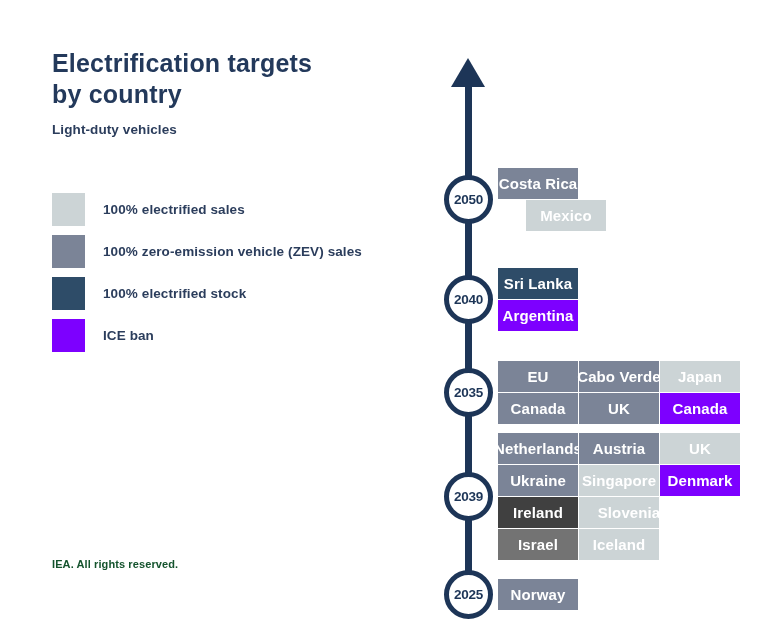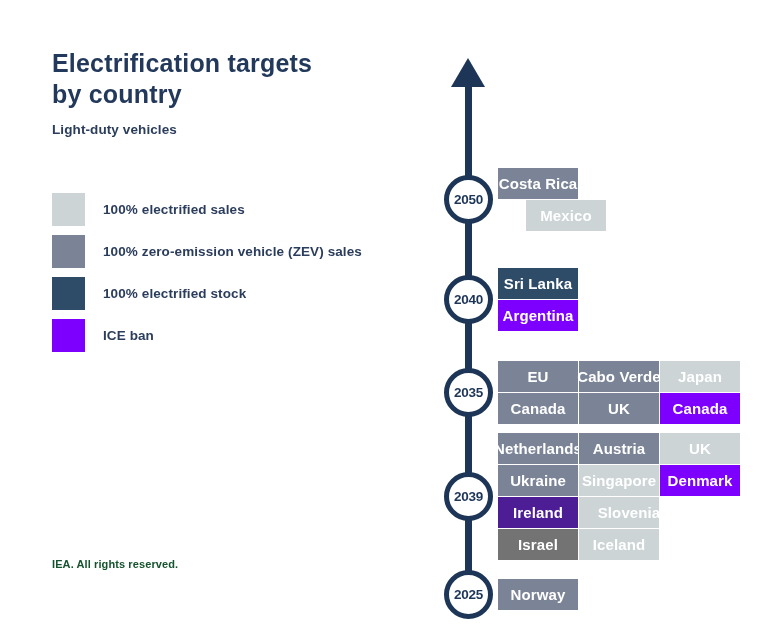--- a/index.html
+++ b/index.html
@@ -216,21 +216,21 @@
         <div class="cell" style="background: rgb(125, 0, 255);">Canada</div>
       </div>
     </div>
     <div class="year-node" style="top: 432px;">
       <span class="year-label">2039</span>
     </div>
     <div class="group" style="top: 393px;">
       <div class="col">
         <div class="cell" style="background: rgb(123, 132, 151);">Netherlands</div>
         <div class="cell" style="background: rgb(123, 132, 151);">Ukraine</div>
-        <div class="cell" style="background: #4c1d95;">Ireland</div>
+        <div class="cell" style="background: #404040;">Ireland</div>
         <div class="cell" style="background: #737373;">Israel</div>
       </div>
       <div class="col">
         <div class="cell" style="background: rgb(123, 132, 151);">Austria</div>
         <div class="cell" style="background: rgb(204, 212, 214);">Singapore</div>
         <div class="cell" style="background: rgb(204, 212, 214); padding-left: 20px;">Slovenia</div>
         <div class="cell" style="background: rgb(204, 212, 214);">Iceland</div>
       </div>
       <div class="col">
         <div class="cell" style="background: rgb(204, 212, 214);">UK</div>

